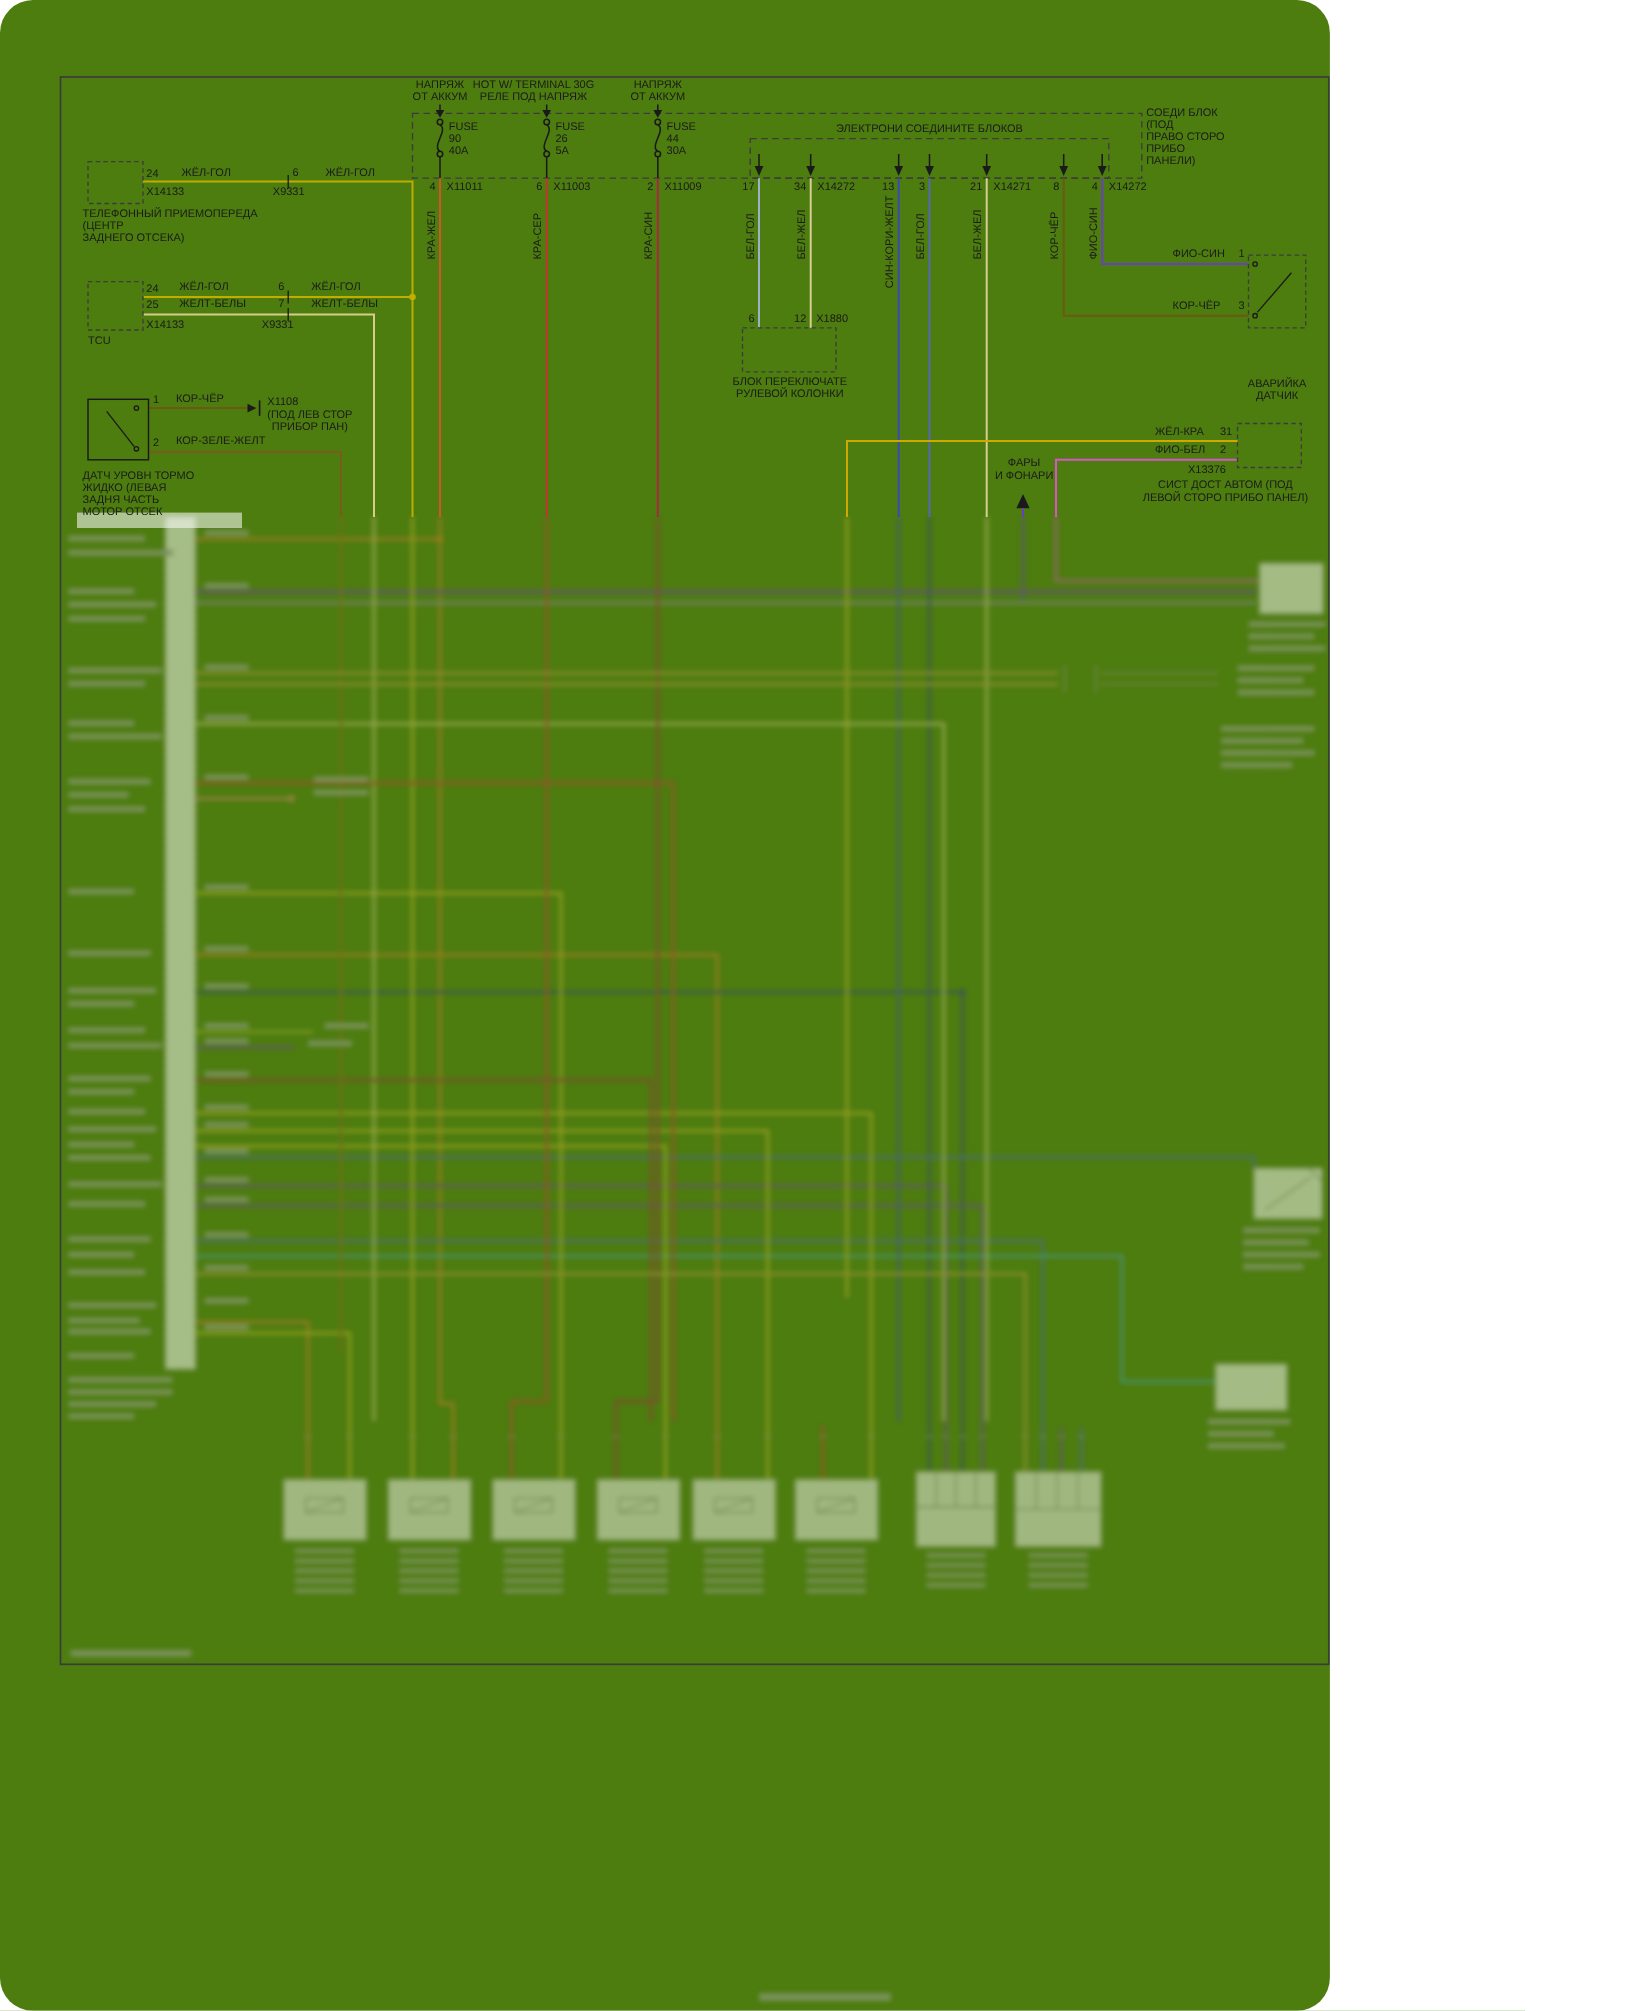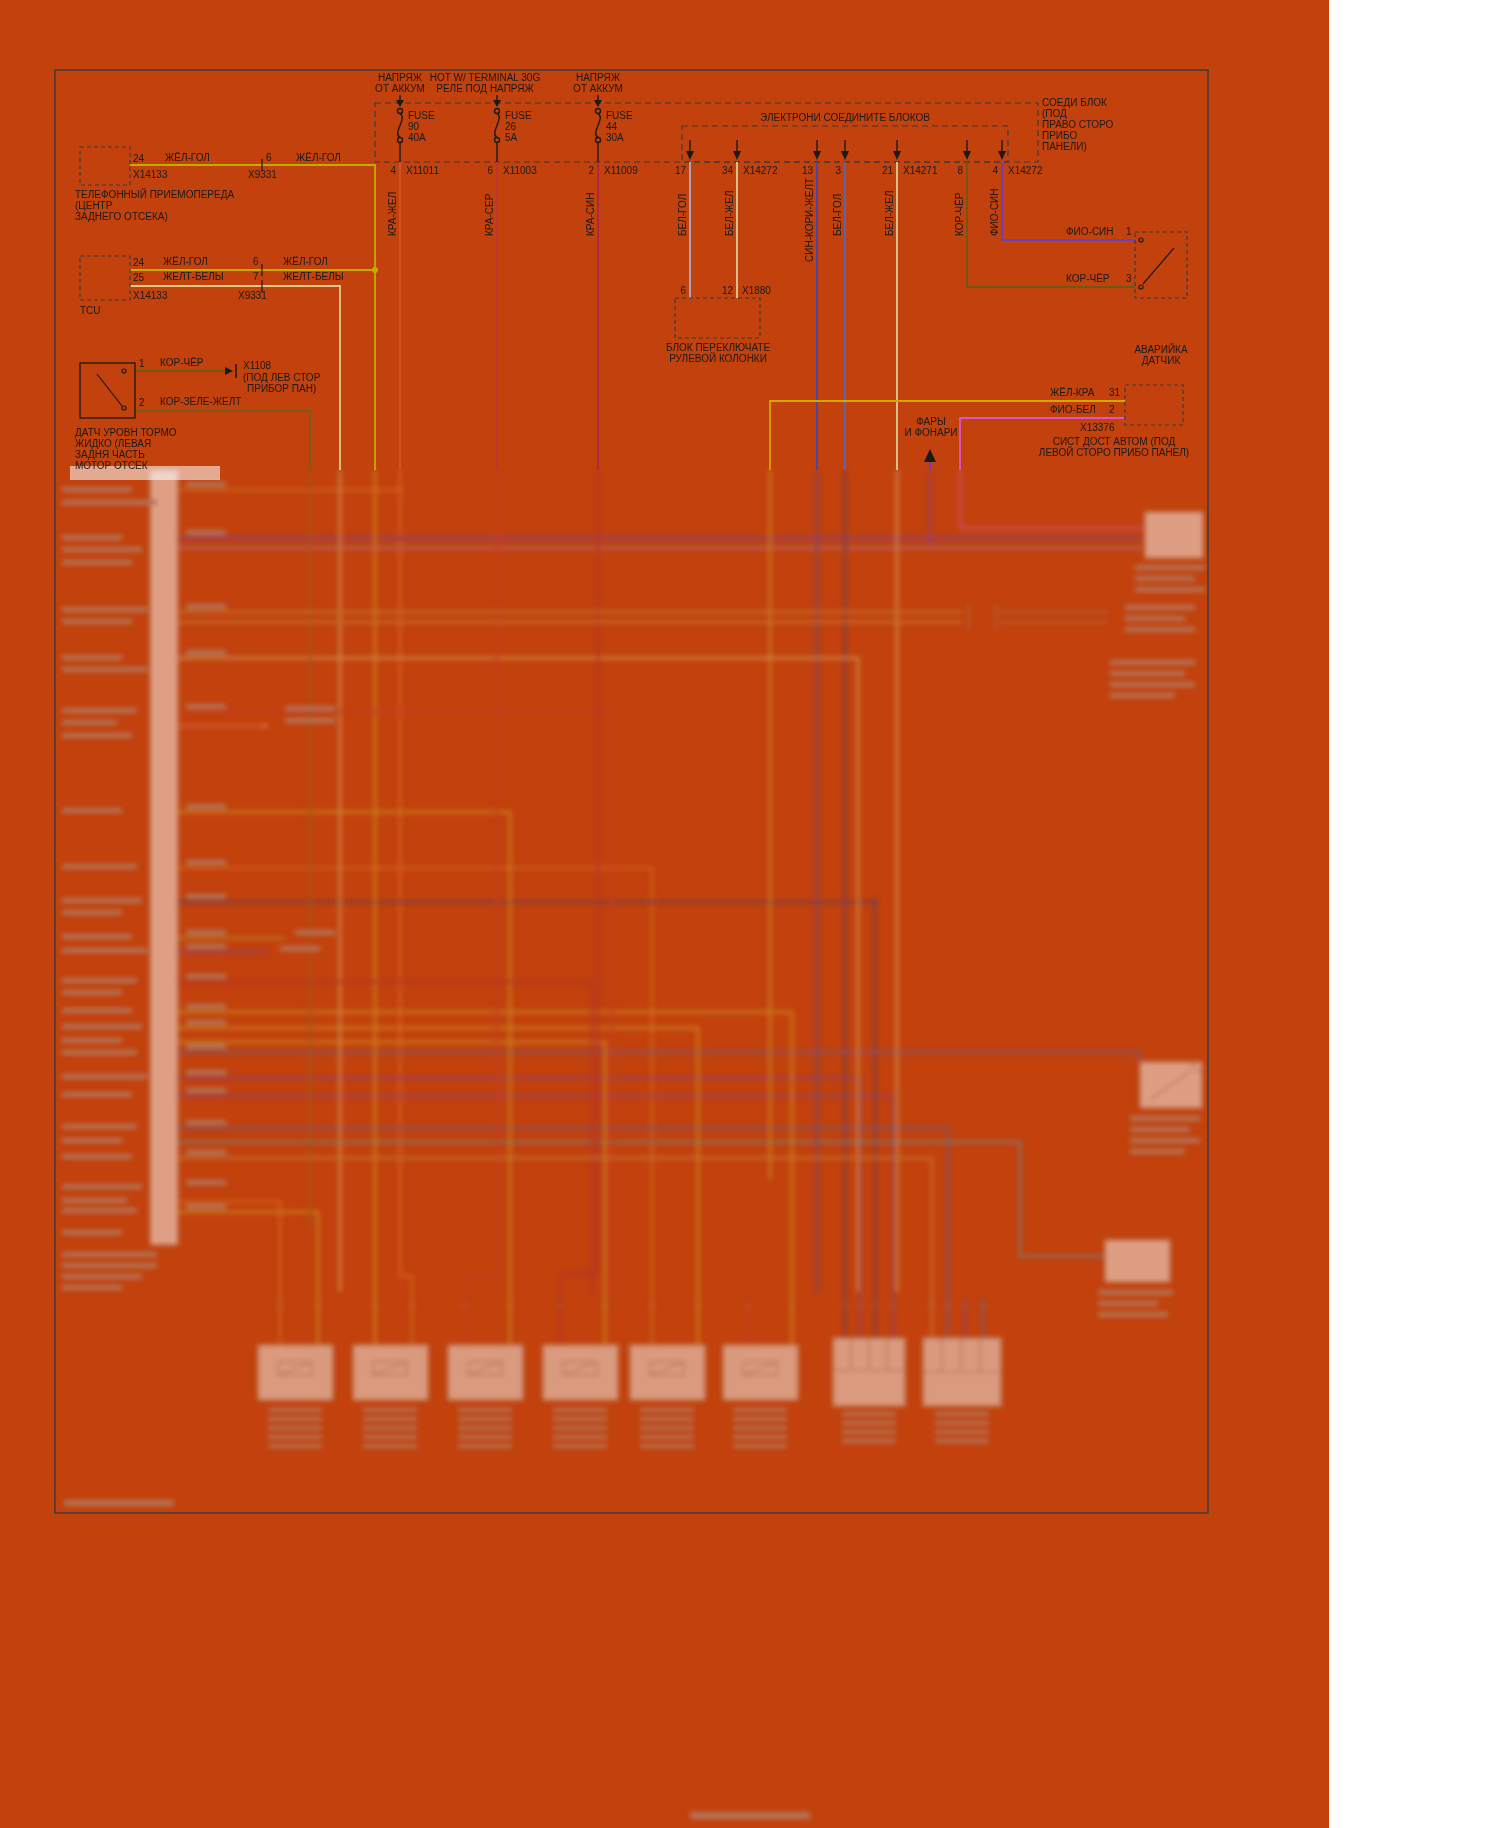--- a/index.html
+++ b/index.html
@@ -1,19 +1,19 @@
 <!DOCTYPE html>
 <html><head>
 <meta charset="utf-8">
 <style>
   * { margin:0; padding:0; box-sizing:border-box; }
   body { background:#ffffff; }
   .page {
-    position:relative; width:1329px; height:1828px; background:#c2410c;
-    font-family:"Liberation Sans", sans-serif; color:#1a1a1a; overflow:hidden;
+    position:relative; width:1209px; height:1828px; background:#4d7c0f;
+    font-family:"Liberation Sans", sans-serif; color:#1a1a1a; overflow:hidden;border-radius:30px;
   }
   .lbl { position:absolute; font-size:10px; line-height:11px; white-space:pre-line; }
   .c { text-align:center; }
   .r { text-align:right; }
   .vlbl { position:absolute; font-size:10px; line-height:11px; white-space:nowrap;
           transform:rotate(-90deg); transform-origin:left top; }
   .fuse-label { position:absolute; font-size:10px; line-height:11px; }
   svg.layer { position:absolute; left:0; top:0; }
   .blurwrap { position:absolute; left:0; top:0; width:1500px; height:1828px;
               filter:blur(2.4px); opacity:0.5; pointer-events:none; }

